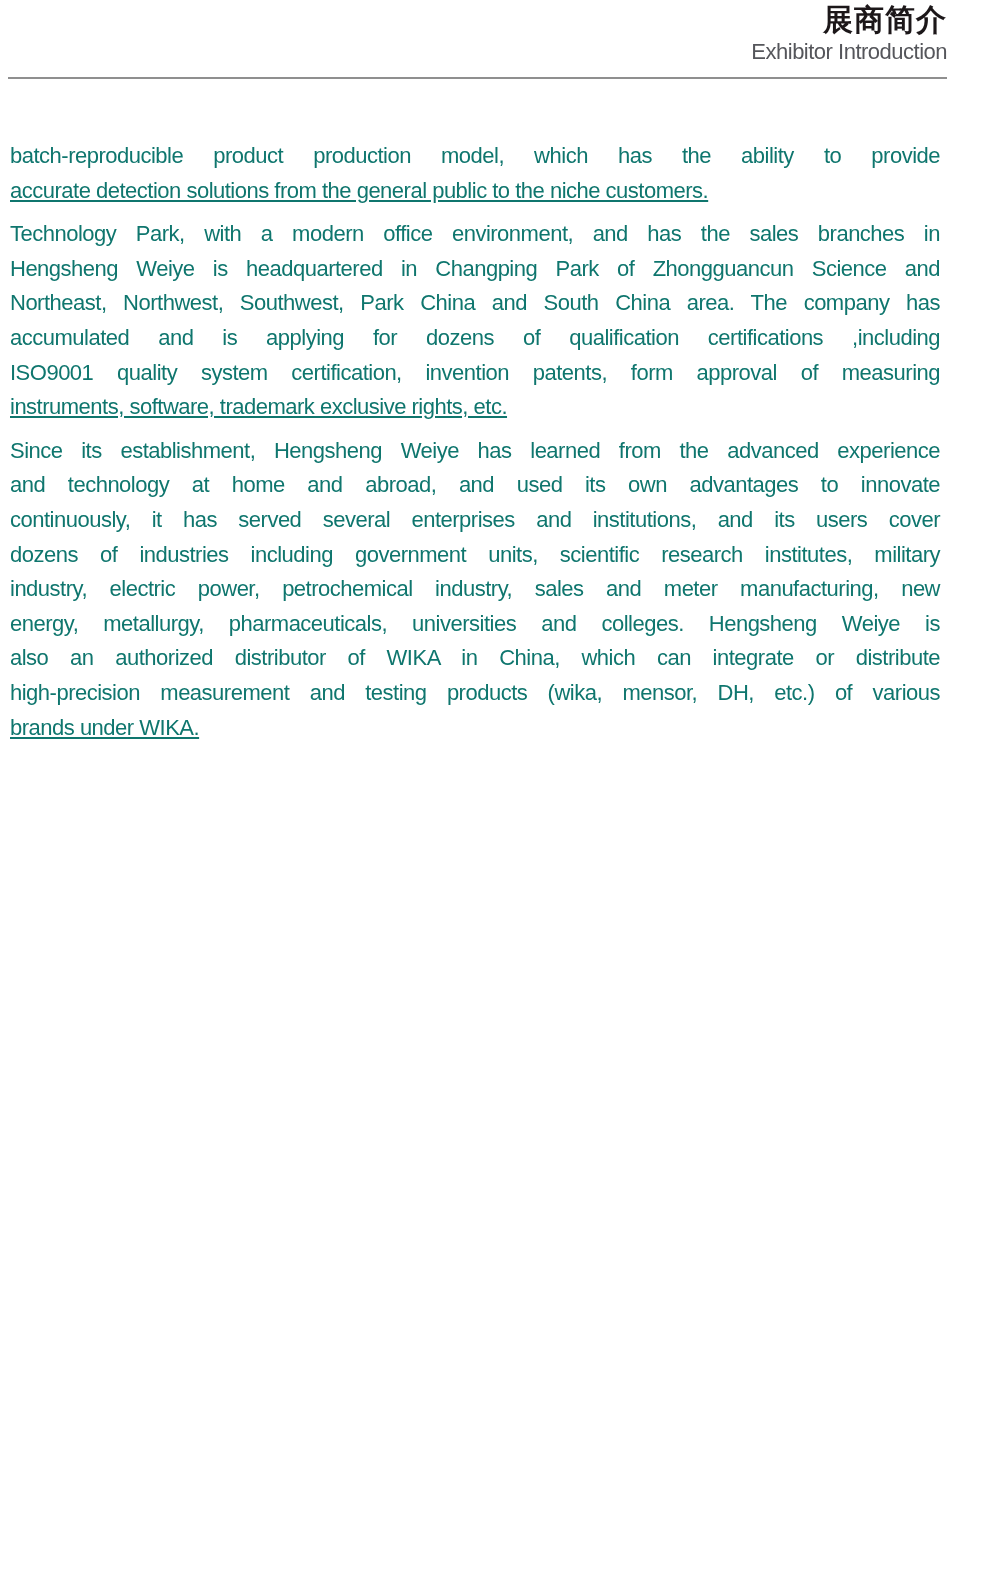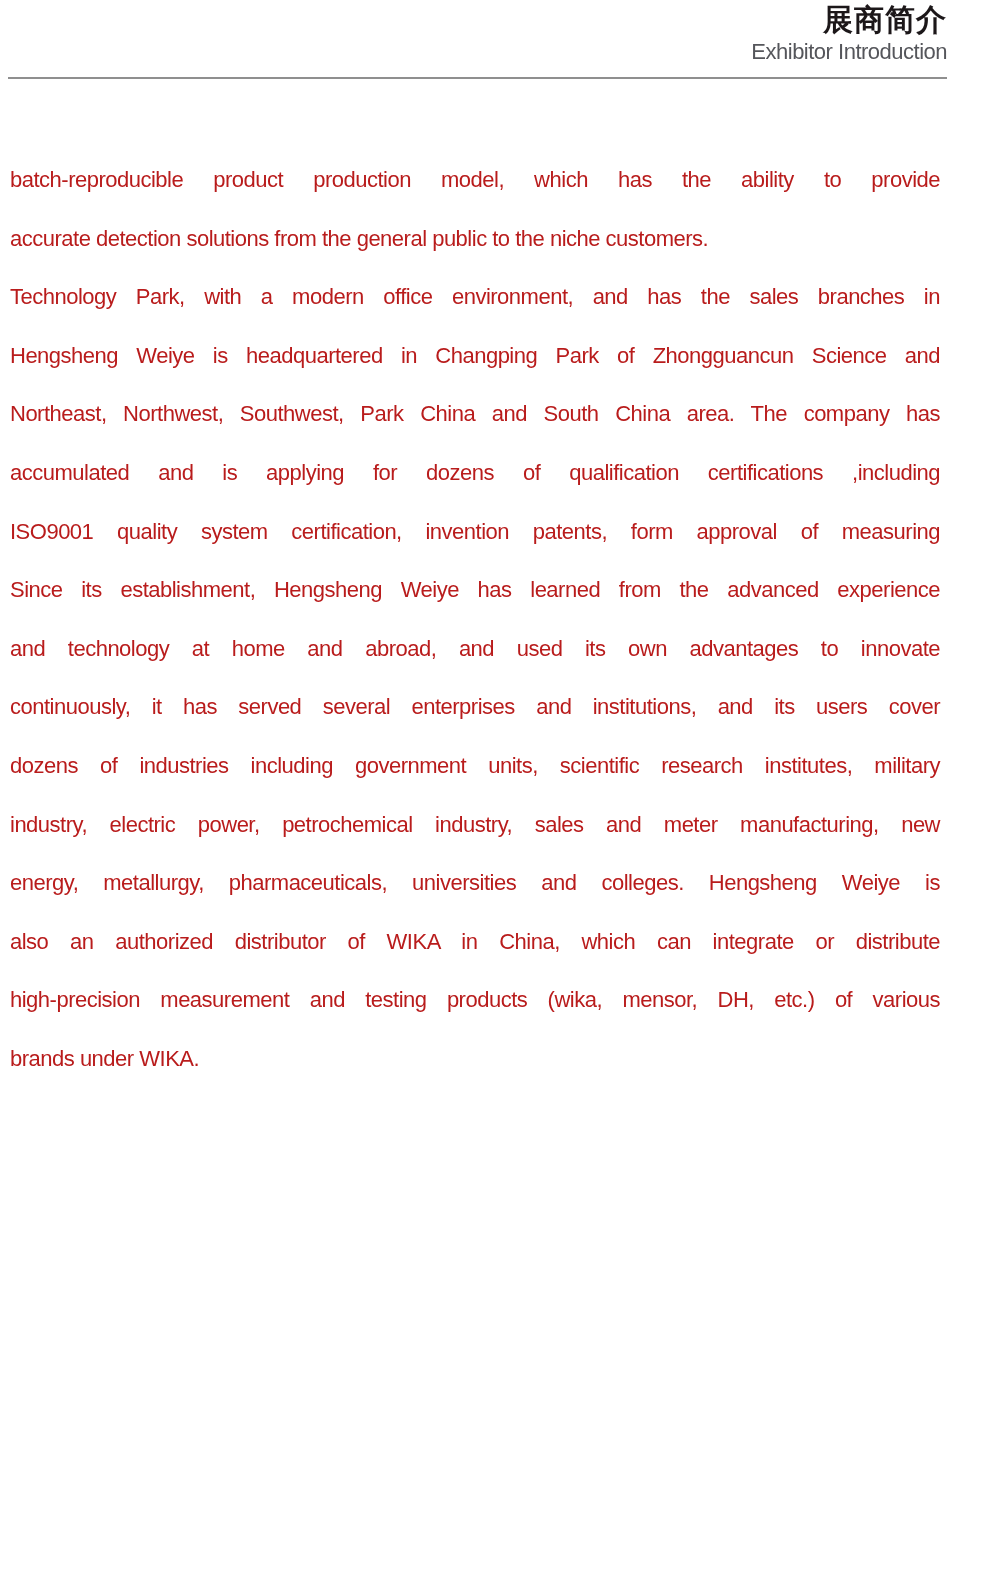--- a/index.html
+++ b/index.html
@@ -27,28 +27,28 @@
   }
   .rule-top{top:77px;}
   .rule-bottom{top:1528px;}
   
   .doc-body{
     position:absolute;left:10px;top:139px;width:930px;
   }
   .para{margin:0 0 9px 0;}
   .line{
     font-size:22px;line-height:34.6px;letter-spacing:-0.5px;
-    color:#b91c1c;
+    color:#0f766e;
     text-align:justify;
     text-align-last:justify;
-    margin-top:24px;
     -moz-text-align-last:justify;
   }
   .line.end{
     text-align-last:left;
+    text-decoration:underline;
     -moz-text-align-last:left;
   }
   
   .website{
     position:absolute;left:10px;top:1540px;
     font-size:22px;letter-spacing:1.6px;color:#333333;line-height:26px;
   }
   .watermark{
     position:absolute;left:856px;top:1514px;width:115px;height:60px;z-index:1;
   }
@@ -82,20 +82,21 @@
       <div class="para">
         <div class="line">batch-reproducible product production model, which has the ability to provide</div>
         <div class="line end">accurate detection solutions from the general public to the niche customers.</div>
       </div>
       <div class="para">
         <div class="line">Technology Park, with a modern office environment, and has the sales branches in</div>
         <div class="line">Hengsheng Weiye is headquartered in Changping Park of Zhongguancun Science and</div>
         <div class="line">Northeast, Northwest, Southwest, Park China and South China area. The company has</div>
         <div class="line">accumulated and is applying for dozens of qualification certifications ,including</div>
         <div class="line">ISO9001 quality system certification, invention patents, form approval of measuring</div>
+        <div class="line end">instruments, software, trademark exclusive rights, etc.</div>
       </div>
       <div class="para">
         <div class="line">Since its establishment, Hengsheng Weiye has learned from the advanced experience</div>
         <div class="line">and technology at home and abroad, and used its own advantages to innovate</div>
         <div class="line">continuously, it has served several enterprises and institutions, and its users cover</div>
         <div class="line">dozens of industries including government units, scientific research institutes, military</div>
         <div class="line">industry, electric power, petrochemical industry, sales and meter manufacturing, new</div>
         <div class="line">energy, metallurgy, pharmaceuticals, universities and colleges. Hengsheng Weiye is</div>
         <div class="line">also an authorized distributor of WIKA in China, which can integrate or distribute</div>
         <div class="line">high-precision measurement and testing products (wika, mensor, DH, etc.) of various</div>

